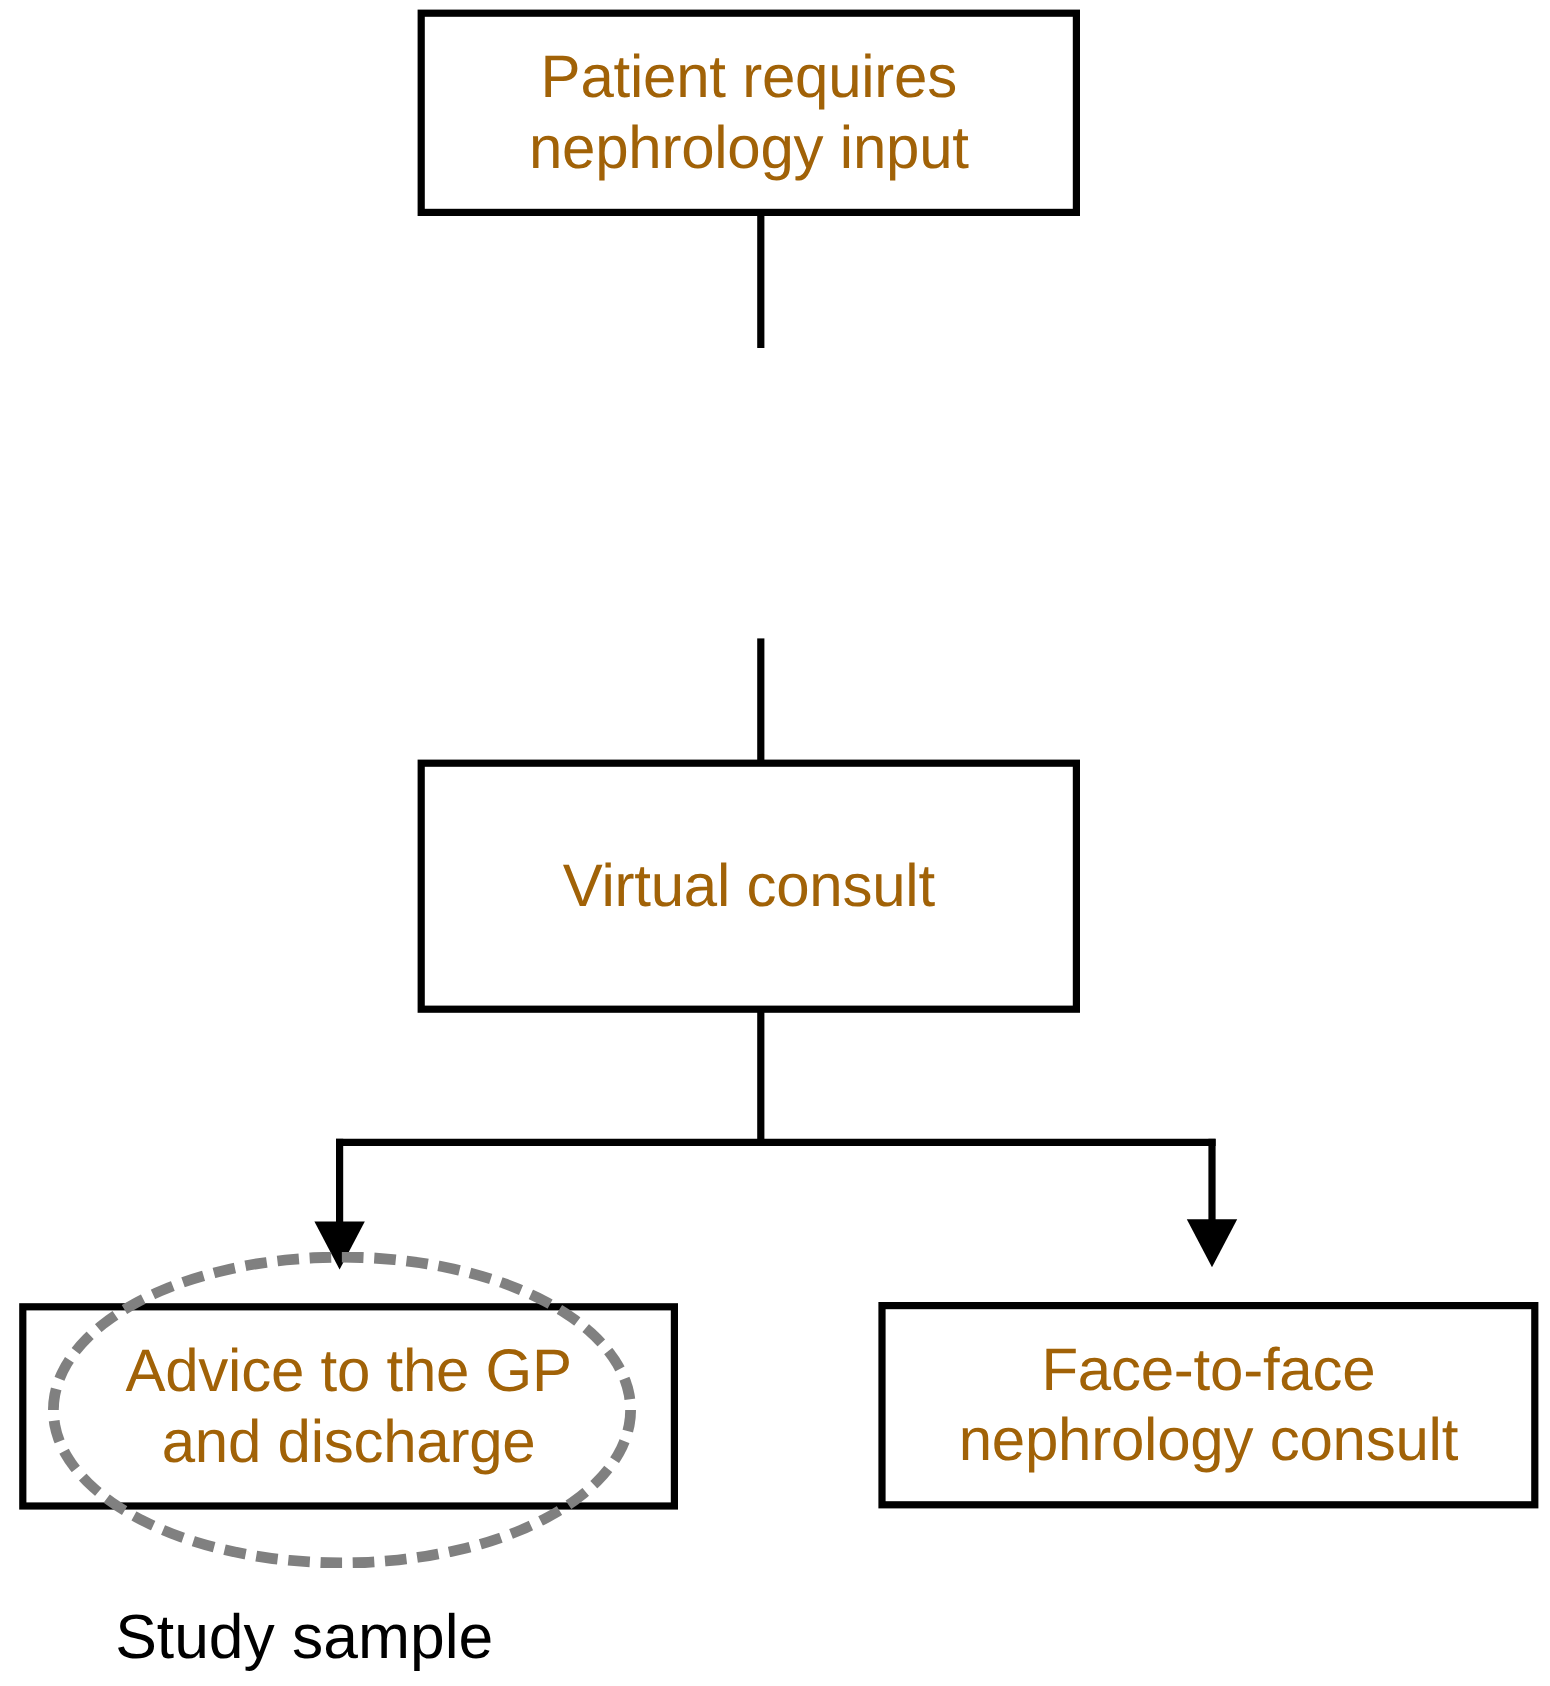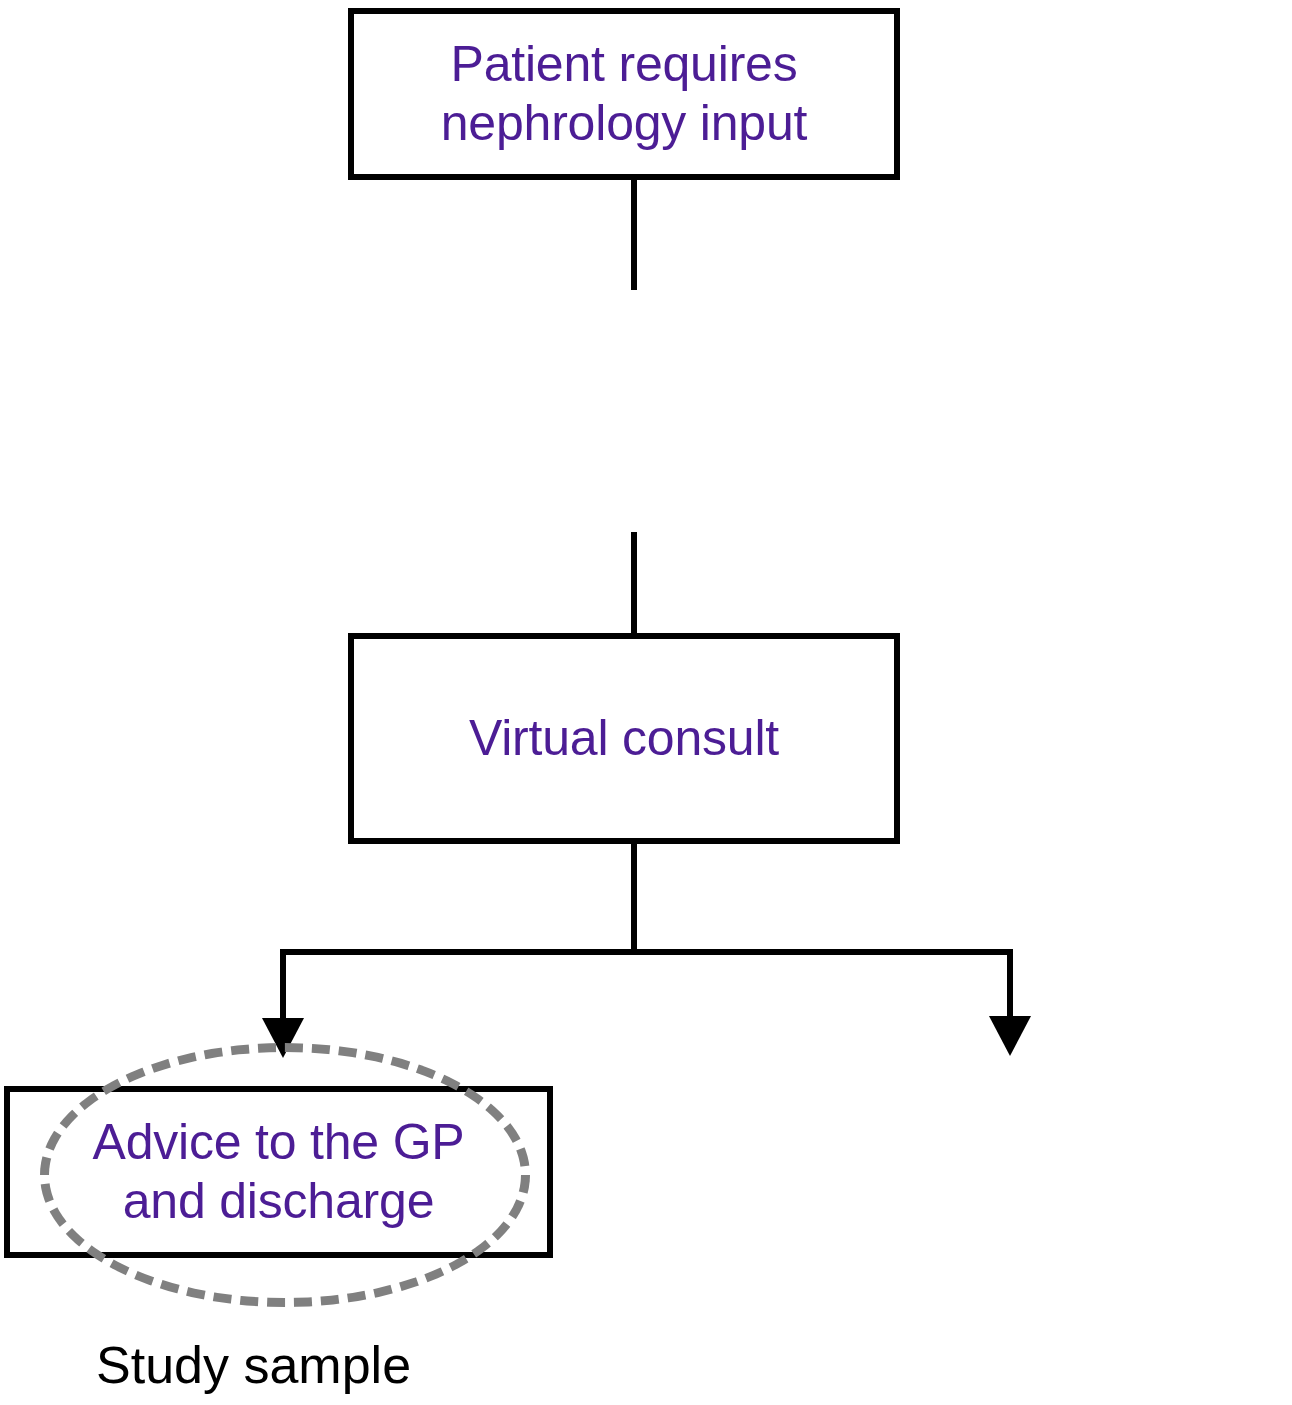--- a/index.html
+++ b/index.html
@@ -34,37 +34,37 @@
     display: flex;
     align-items: center;
     justify-content: center;
     text-align: center;
     z-index: 3;
   }
   .node-label {
     font-family: "Liberation Sans", sans-serif;
     font-size: 50px;
     line-height: 1.18;
-    color: #4c1d95;
+    color: #a16207;
     white-space: pre-line;
     letter-spacing: -0.2px;
   }
 
   
   #node-patient-requires-input {
     left: 348px;  top: 8px;    width: 552px; height: 172px;
   }
   #node-patient-eligible {
     left: 348px;  top: 287px;  width: 552px; height: 247px;
   }
   #node-virtual-consult {
     left: 348px;  top: 633px;  width: 552px; height: 211px;
   }
   #node-advice-discharge {
-    left: 4px;    top: 1086px; width: 549px; height: 172px;
+    left: 16px;    top: 1086px; width: 549px; height: 172px;
   }
   #node-face-to-face {
     left: 732px;  top: 1085px; width: 550px; height: 172px;
   }
 
   
   #study-sample-ellipse {
     position: absolute;
     left: 40px;
     top: 1043px;
@@ -119,18 +119,22 @@
 
   <div class="node-box" id="node-virtual-consult">
     <span class="node-label">Virtual consult</span>
   </div>
 
   <div class="node-box" id="node-advice-discharge">
     <span class="node-label">Advice to the GP
 and discharge</span>
   </div>
 
+  <div class="node-box" id="node-face-to-face">
+    <span class="node-label">Face-to-face
+nephrology consult</span>
+  </div>
 
   <div id="study-sample-ellipse"></div>
 
   <div id="study-sample-caption">Study sample</div>
 
 </div>
 
 </body></html>

